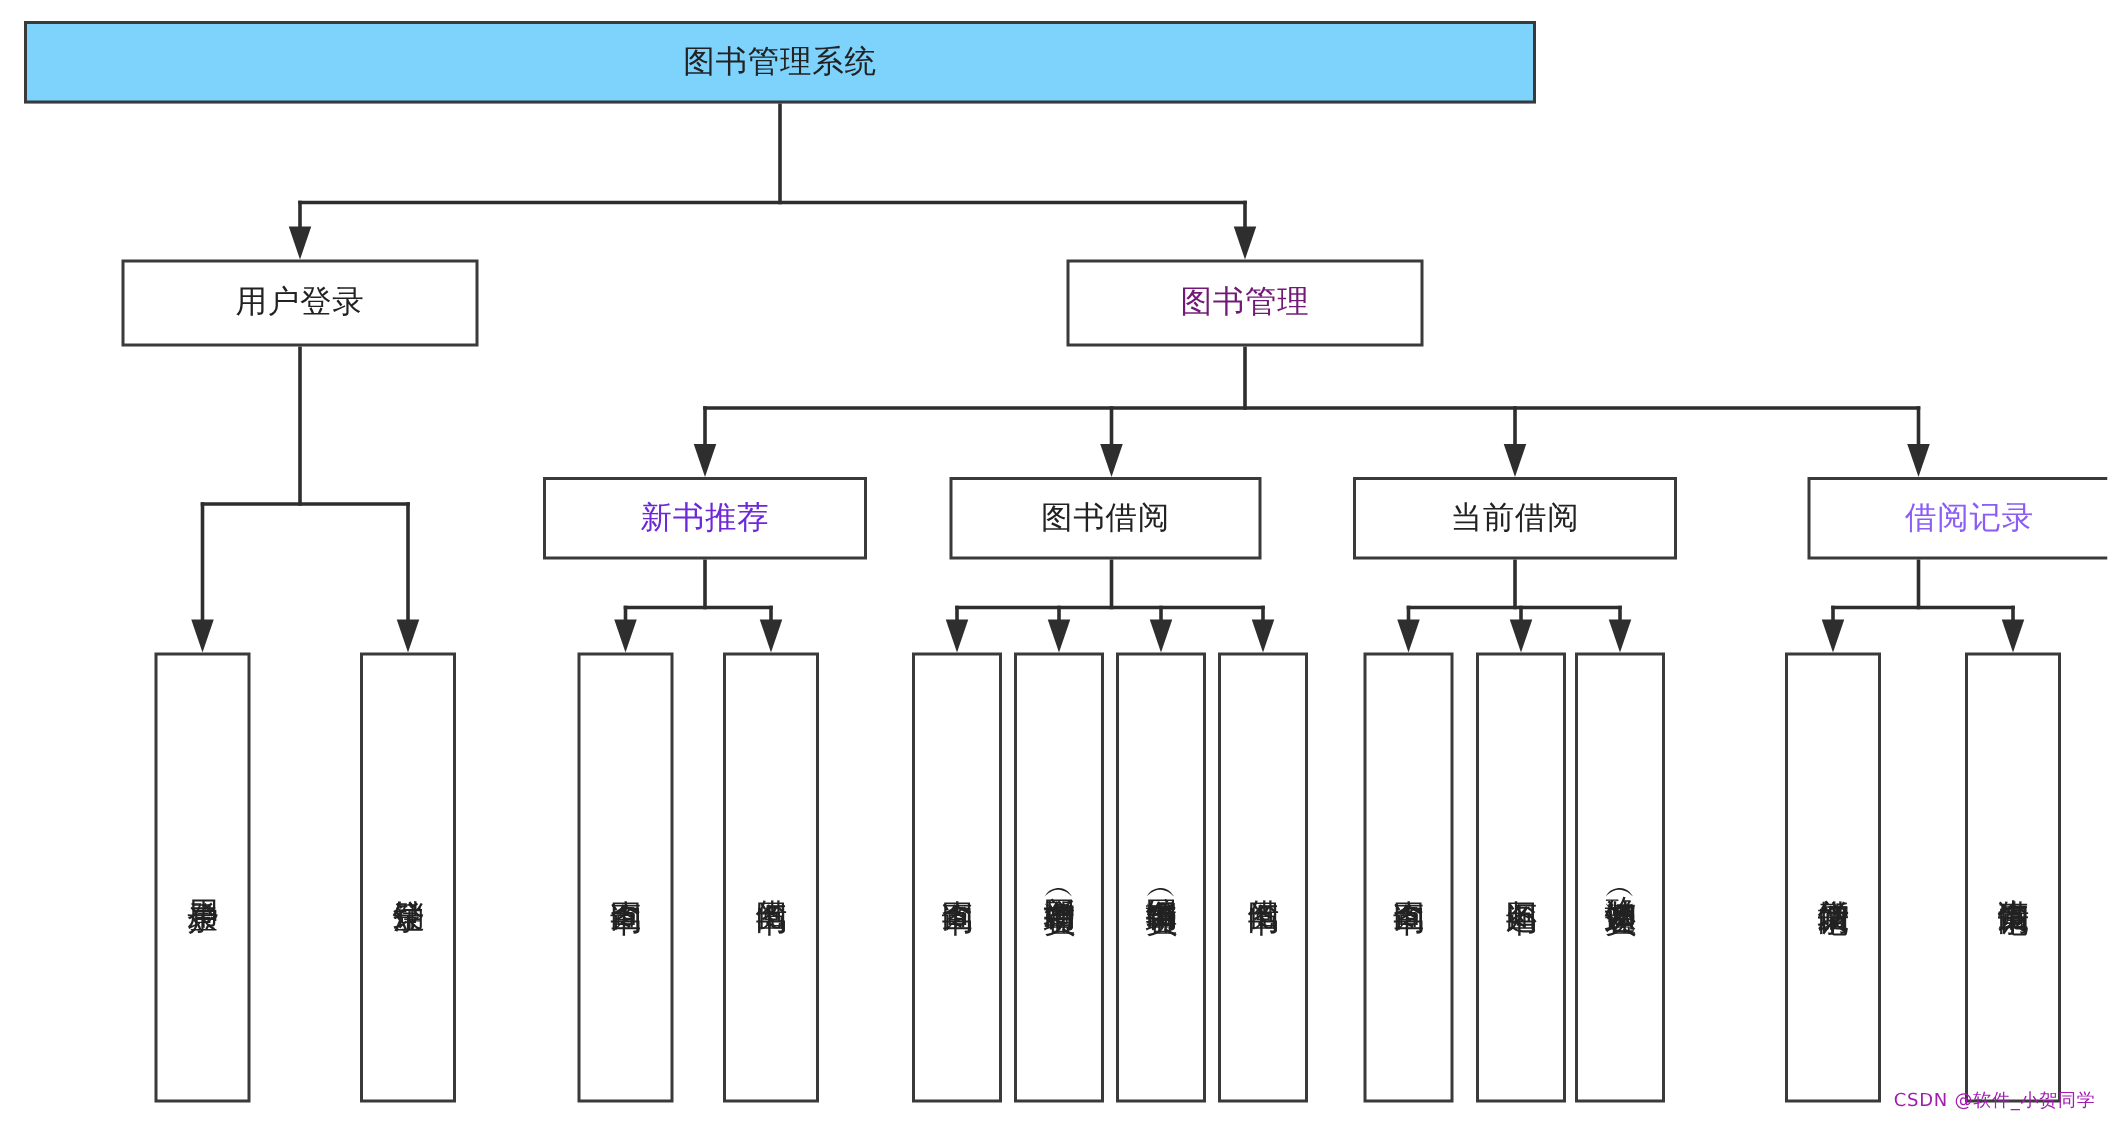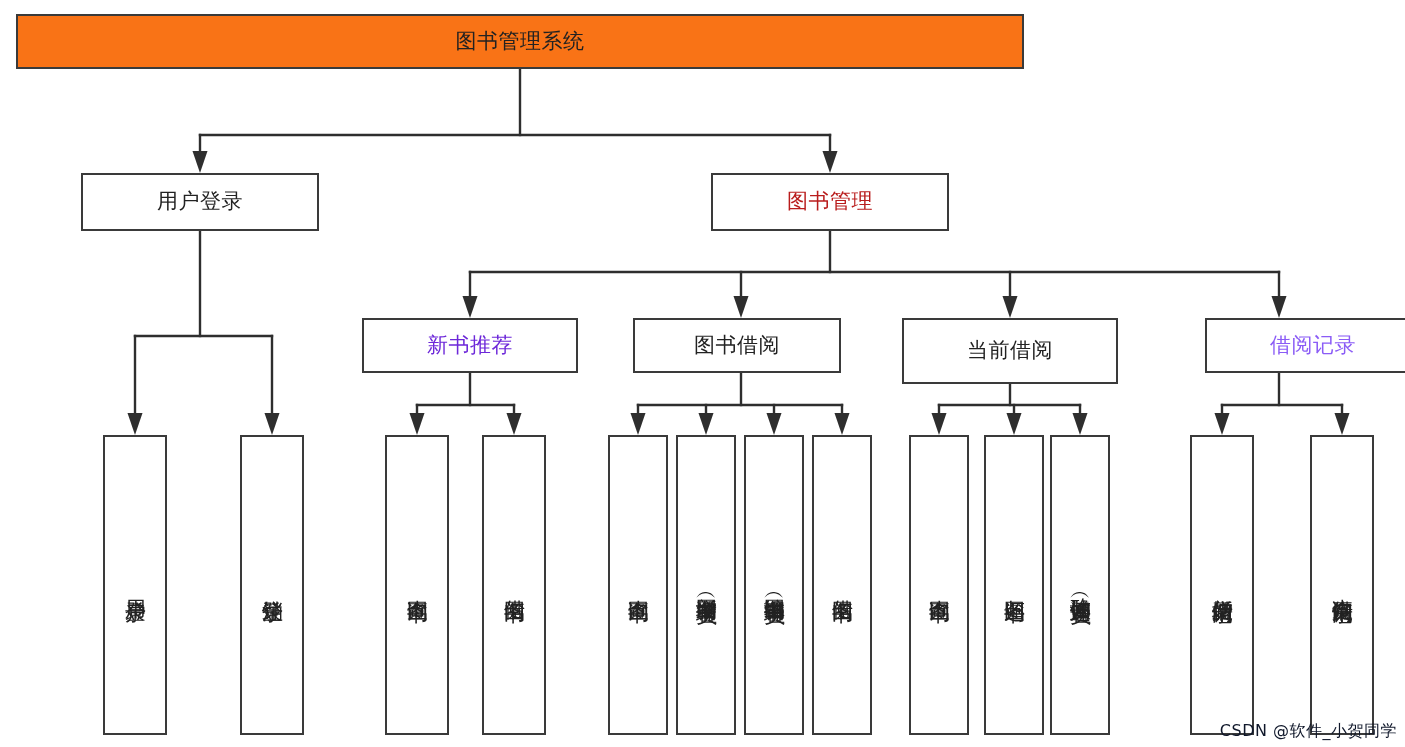--- a/index.html
+++ b/index.html
@@ -54,22 +54,22 @@
   .node.vert .vlabel {
     writing-mode: vertical-rl;
     text-orientation: upright;
     display: block;
     white-space: nowrap;
   }
   #watermark {
     position: absolute;
     right: 8px;
     bottom: 5px;
-    font-size: 16px;
-    color: #0f172a;
+    font-size: 12px;
+    color: #a21caf;
     letter-spacing: 0.5px;
     white-space: nowrap;
     font-family: "DejaVu Sans", "Liberation Sans", sans-serif;
   }
 </style>
 </head>
 <body>
 
 <div id="canvas">
   <svg id="edges" viewBox="0 0 1405 747" width="1405" height="747" xmlns="http://www.w3.org/2000/svg">
@@ -120,36 +120,36 @@
       <line x1="1080" y1="405" x2="1080" y2="415" stroke="#2e2e2e" stroke-width="2.4" stroke-linecap="square"></line>
       <path d="M 1072.5 413 L 1087.5 413 L 1080 435 Z" fill="#2e2e2e"></path>
       <line x1="1279" y1="373" x2="1279" y2="405" stroke="#2e2e2e" stroke-width="2.4" stroke-linecap="square"></line>
       <line x1="1222" y1="405" x2="1342" y2="405" stroke="#2e2e2e" stroke-width="2.4" stroke-linecap="square"></line>
       <line x1="1222" y1="405" x2="1222" y2="415" stroke="#2e2e2e" stroke-width="2.4" stroke-linecap="square"></line>
       <path d="M 1214.5 413 L 1229.5 413 L 1222 435 Z" fill="#2e2e2e"></path>
       <line x1="1342" y1="405" x2="1342" y2="415" stroke="#2e2e2e" stroke-width="2.4" stroke-linecap="square"></line>
       <path d="M 1334.5 413 L 1349.5 413 L 1342 435 Z" fill="#2e2e2e"></path>
     </svg>
   <div id="nodes">
-      <div class="node horiz" style="left: 16px; top: 14px; width: 1008px; height: 55px; border-color: rgb(58, 58, 58); background: #f97316; color: rgb(34, 34, 34); text-align: right;">
+      <div class="node horiz" style="left: 16px; top: 14px; width: 1008px; height: 55px; border-color: rgb(58, 58, 58); background: #7dd3fc; color: rgb(34, 34, 34); text-align: right;">
         <span>图书管理系统</span>
       </div>
       <div class="node horiz" style="left: 81px; top: 173px; width: 238px; height: 58px; border-color: rgb(58, 58, 58); background: rgb(255, 255, 255); color: rgb(34, 34, 34);">
         <span>用户登录</span>
       </div>
-      <div class="node horiz" style="left: 711px; top: 173px; width: 238px; height: 58px; border-color: rgb(58, 58, 58); background: rgb(255, 255, 255); color: #b91c1c;">
+      <div class="node horiz" style="left: 711px; top: 173px; width: 238px; height: 58px; border-color: rgb(58, 58, 58); background: rgb(255, 255, 255); color: #701a75;">
         <span>图书管理</span>
       </div>
       <div class="node horiz" style="left: 362px; top: 318px; width: 216px; height: 55px; border-color: rgb(58, 58, 58); background: rgb(255, 255, 255); color: #6d28d9;">
         <span>新书推荐</span>
       </div>
       <div class="node horiz" style="left: 633px; top: 318px; width: 208px; height: 55px; border-color: rgb(58, 58, 58); background: rgb(255, 255, 255); color: rgb(34, 34, 34);">
         <span>图书借阅</span>
       </div>
-      <div class="node horiz" style="left: 902px; top: 318px; width: 216px; height: 66px; border-color: rgb(58, 58, 58); background: rgb(255, 255, 255); color: rgb(34, 34, 34);">
+      <div class="node horiz" style="left: 902px; top: 318px; width: 216px; height: 55px; border-color: rgb(58, 58, 58); background: rgb(255, 255, 255); color: rgb(34, 34, 34);">
         <span>当前借阅</span>
       </div>
       <div class="node horiz" style="left: 1205px; top: 318px; width: 216px; height: 55px; border-color: rgb(58, 58, 58); background: rgb(255, 255, 255); color: #8b5cf6;">
         <span>借阅记录</span>
       </div>
       <div class="node vert" style="left: 103px; top: 435px; width: 64px; height: 300px; border-color: rgb(58, 58, 58); background: rgb(255, 255, 255); color: rgb(34, 34, 34);">
         <span class="vlabel">用户登录</span>
       </div>
       <div class="node vert" style="left: 240px; top: 435px; width: 64px; height: 300px; border-color: rgb(58, 58, 58); background: rgb(255, 255, 255); color: rgb(34, 34, 34);">
         <span class="vlabel">注销登录</span>

